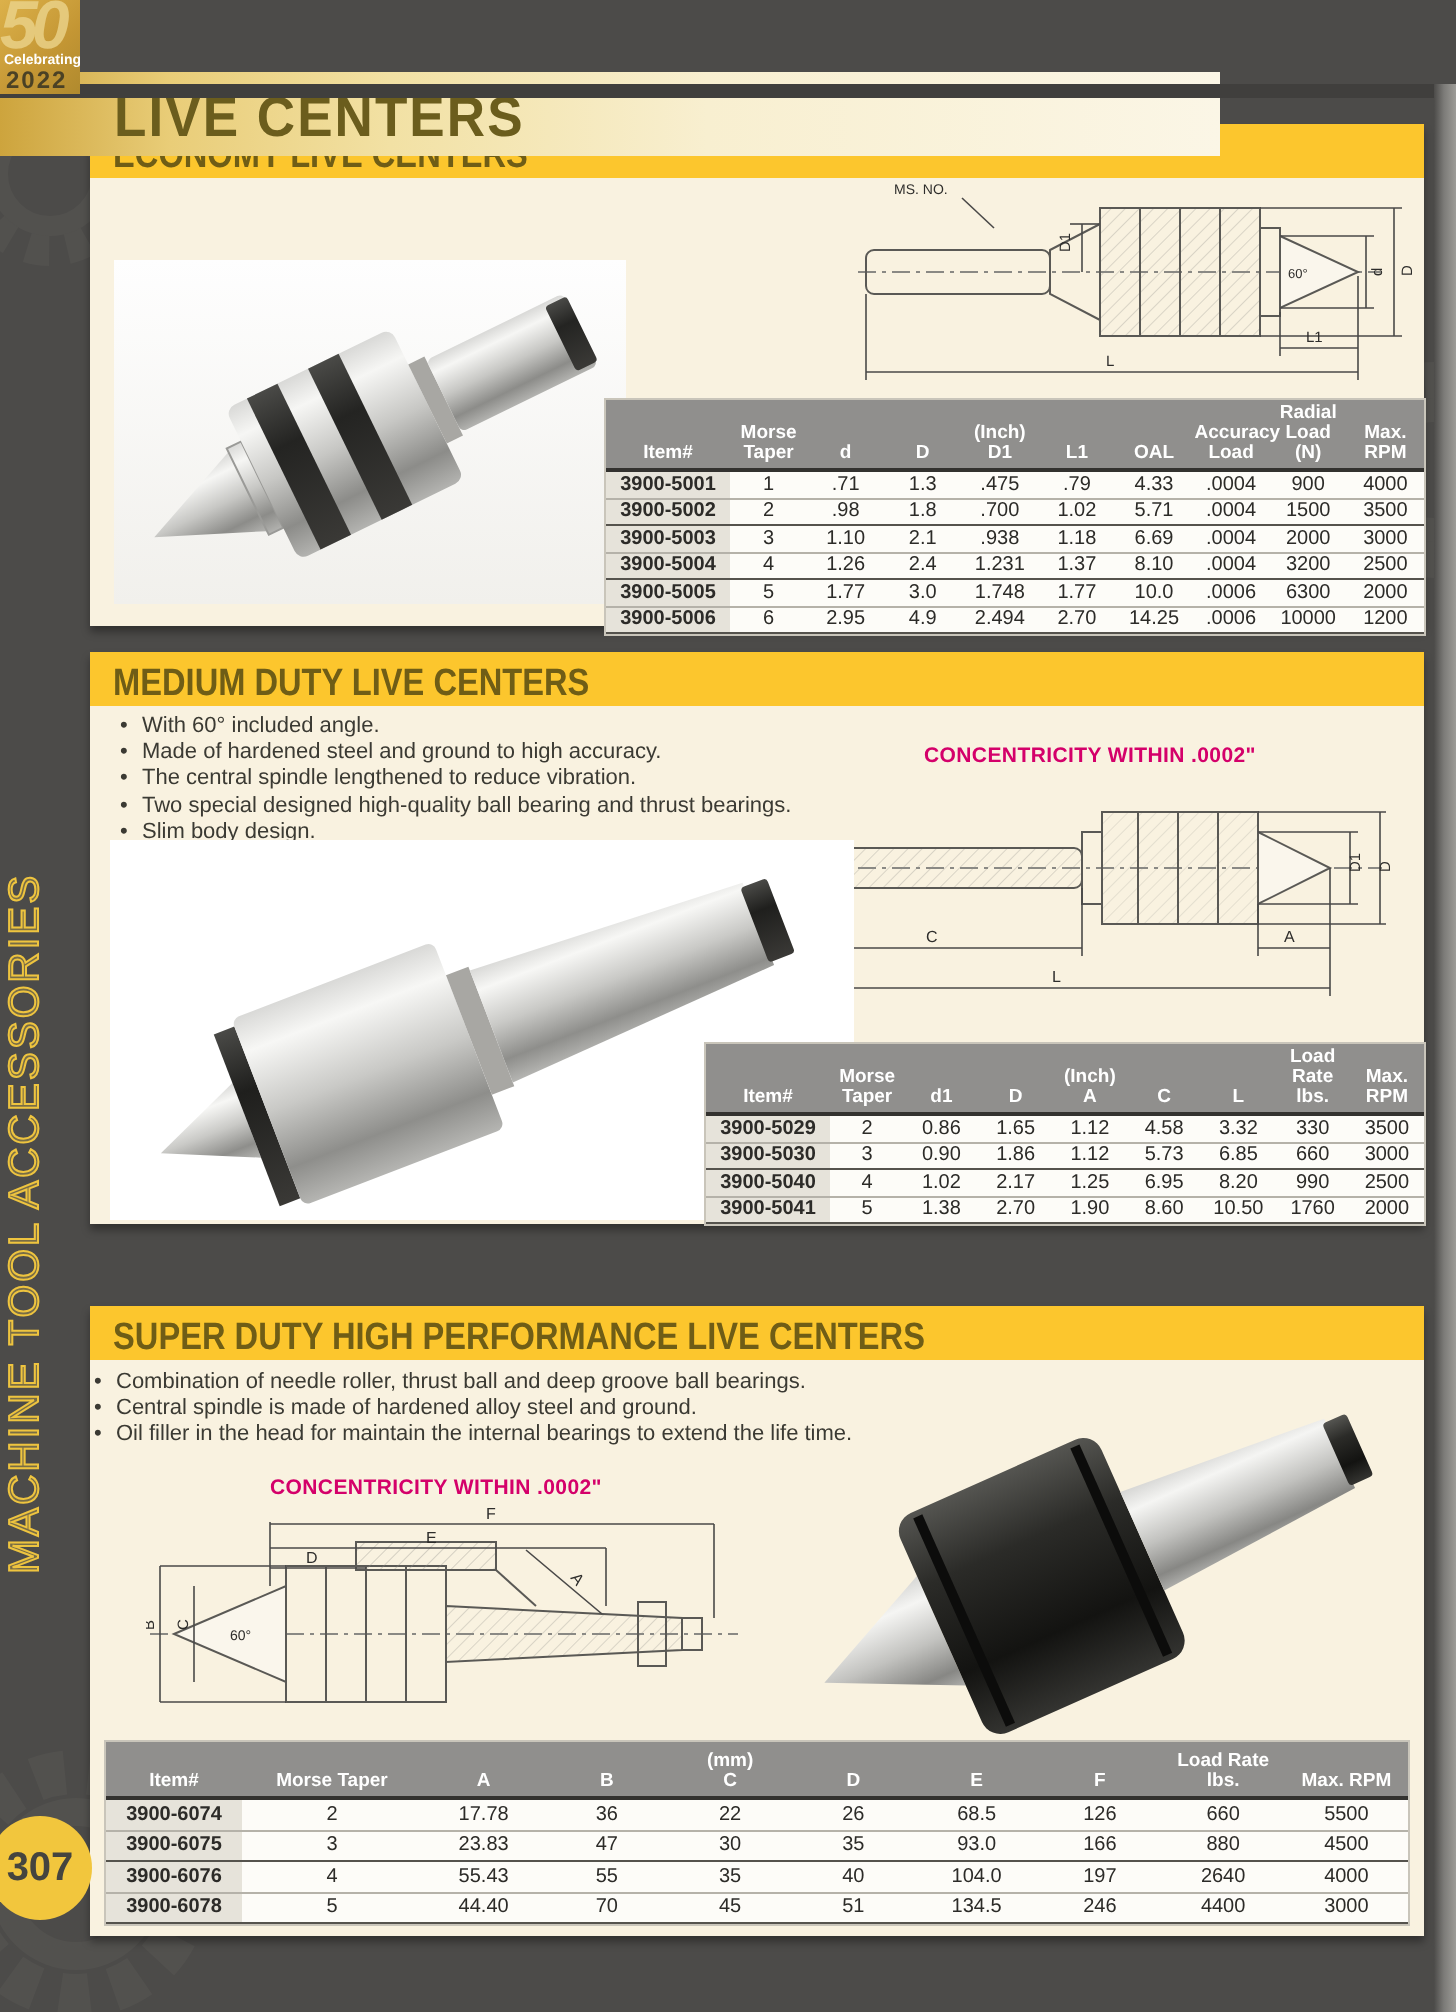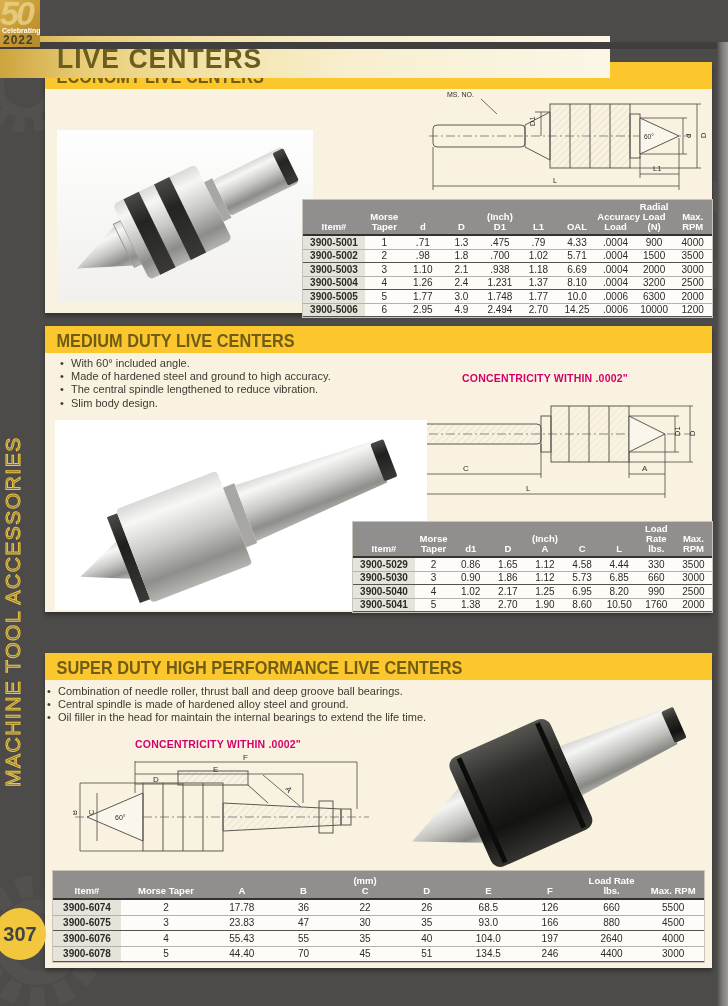--- a/index.html
+++ b/index.html
@@ -315,20 +315,21 @@
   </section>
 
   <section class="panel" id="panel-medium">
     <div class="bar">
       <h2>MEDIUM DUTY LIVE CENTERS</h2>
     </div>
     <ul class="features">
         <li>With 60° included angle.</li>
         <li>Made of hardened steel and ground to high accuracy.</li>
         <li>The central spindle lengthened to reduce vibration.</li>
+        <li>Two special designed high-quality ball bearing and thrust bearings.</li>
         <li>Slim body design.</li>
       </ul>
     <div class="concentricity">CONCENTRICITY WITHIN .0002"</div>
 
     <svg class="drawing" id="draw-med" width="305" height="126" viewBox="0 0 305 126">
       <defs>
         <pattern id="hM" width="5" height="5" patternUnits="userSpaceOnUse" patternTransform="rotate(45)">
           <line x1="0" y1="0" x2="0" y2="5" stroke="#8f8e89" stroke-width="1"></line>
         </pattern>
       </defs>
@@ -435,21 +436,21 @@
           </tr>
         </thead>
         <tbody>
           <tr>
             <td>3900-5029</td>
             <td>2</td>
             <td>0.86</td>
             <td>1.65</td>
             <td>1.12</td>
             <td>4.58</td>
-            <td>4.44</td>
+            <td>3.32</td>
             <td>330</td>
             <td>3500</td>
           </tr>
           <tr>
             <td>3900-5030</td>
             <td>3</td>
             <td>0.90</td>
             <td>1.86</td>
             <td>1.12</td>
             <td>5.73</td>

